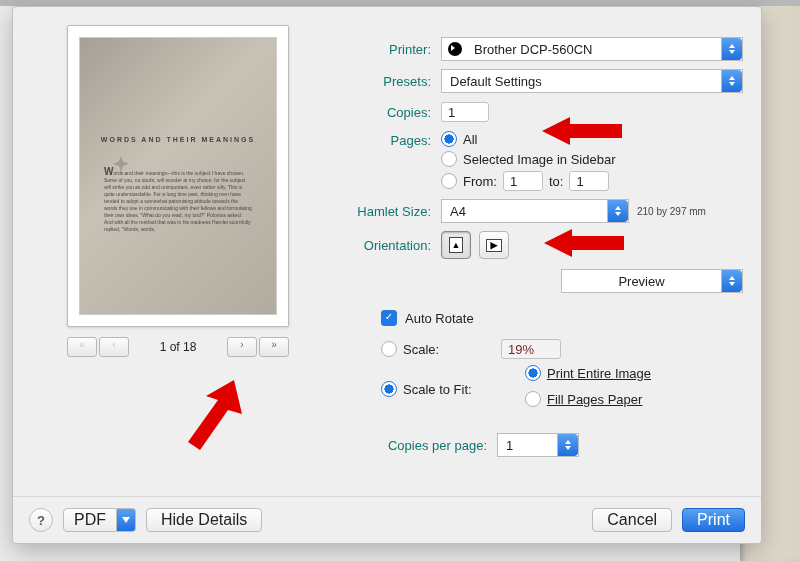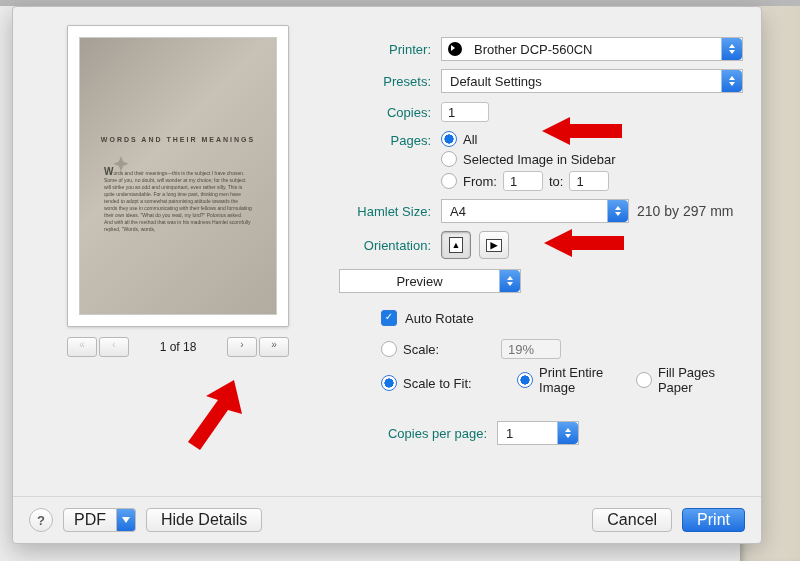--- a/index.html
+++ b/index.html
@@ -32,37 +32,37 @@
 .mac-radio{position:relative;width:14px;height:14px;border:1px solid #b0b0b0;border-radius:50%;background:#fff;flex-shrink:0;}
 .mac-radio.sel{border-color:#2f78d8;background:radial-gradient(circle at center,#1473e6 0,#1473e6 45%,#fff 48%);}
 .mac-radio.sel::after{content:'';position:absolute;inset:3px;border-radius:50%;background:#1473e6;}
 .mac-check{width:14px;height:14px;border:1px solid #2f78d8;border-radius:3px;background:#1e7be6;color:#fff;font-size:10px;line-height:12px;text-align:center;flex-shrink:0;}
 .orient-group{display:flex;gap:8px;}
 .orient-btn{width:28px;height:26px;border:1px solid #b5b5b5;border-radius:4px;background:linear-gradient(#fdfdfd,#e8e8e8);display:flex;align-items:center;justify-content:center;cursor:pointer;}
 .orient-btn.sel{border-color:#888;background:linear-gradient(#ececec,#dedede);box-shadow:inset 0 1px 2px rgba(0,0,0,0.25);}
 .orient-doc{width:12px;height:14px;border:1px solid #444;background:#fff;position:relative;}
 .orient-doc.landscape{width:14px;height:11px;}
 .orient-doc .glyph{position:absolute;inset:0;display:flex;align-items:center;justify-content:center;font-size:9px;font-weight:bold;color:#000;}
-.subpanel{display:flex;align-items:center;justify-content:flex-start;margin:10px 0 14px 0;}
+.subpanel{display:flex;align-items:center;justify-content:flex-end;margin:10px 0 14px 0;}
 .subsel{width:180px;}
 .scale-block{margin-left:42px;}
 .scale-block .radio-row{margin-bottom:6px;}
-.sub-radio{margin-left:24px;display:flex;flex-direction:row;gap:4px;}
-.ghost-in{background:#f3f3f3;color:#737373;}
+.sub-radio{margin-left:24px;display:flex;flex-direction:column;gap:4px;text-decoration:underline;}
+.ghost-in{background:#f3f3f3;color:#7f1d1d;}
 .footer{position:absolute;left:0;right:0;bottom:0;height:46px;border-top:1px solid #d6d6d6;display:flex;align-items:center;padding:0 16px;gap:10px;}
 .help{width:22px;height:22px;border:1px solid #bcbcbc;border-radius:50%;background:linear-gradient(#fff,#ececec);color:#5a5a5a;font-size:13px;font-weight:600;display:flex;align-items:center;justify-content:center;}
 .mac-btn{height:22px;border:1px solid #bcbcbc;border-radius:4px;background:linear-gradient(#fdfdfd,#ececec);padding:0 14px;font-size:16px;display:flex;align-items:center;cursor:pointer;}
 .mac-btn.primary{background:linear-gradient(#5aa1f2,#1e6fe0);border-color:#1a63c8;color:#fff;font-weight:500;}
 .pdf-combo{display:flex;}
 .pdf-combo .mac-btn{border-radius:4px 0 0 4px;padding:0 10px;}
 .pdf-combo .dd{width:18px;height:22px;border:1px solid #bcbcbc;border-left:none;border-radius:0 4px 4px 0;background:linear-gradient(#5aa1f2,#1e6fe0);display:flex;align-items:center;justify-content:center;}
 .spacer{flex:1;}
 .arrow{position:absolute;pointer-events:none;}
 .arrow svg{display:block;}
-.dimnote{font-size:14px;color:#444;margin-left:8px;}
+.dimnote{font-size:10px;color:#444;margin-left:8px;}
 .messenger-dot{width:14px;height:14px;border-radius:50%;background:#000;margin-right:4px;flex-shrink:0;position:relative;}
 .messenger-dot::after{content:'';position:absolute;left:3px;top:3px;border-left:4px solid #fff;border-top:3px solid transparent;border-bottom:3px solid transparent;}
 </style>
 </head>
 <body>
 
 <div class="stage">
   <div class="bgpaper"></div>
   <div class="strip"></div>
 

